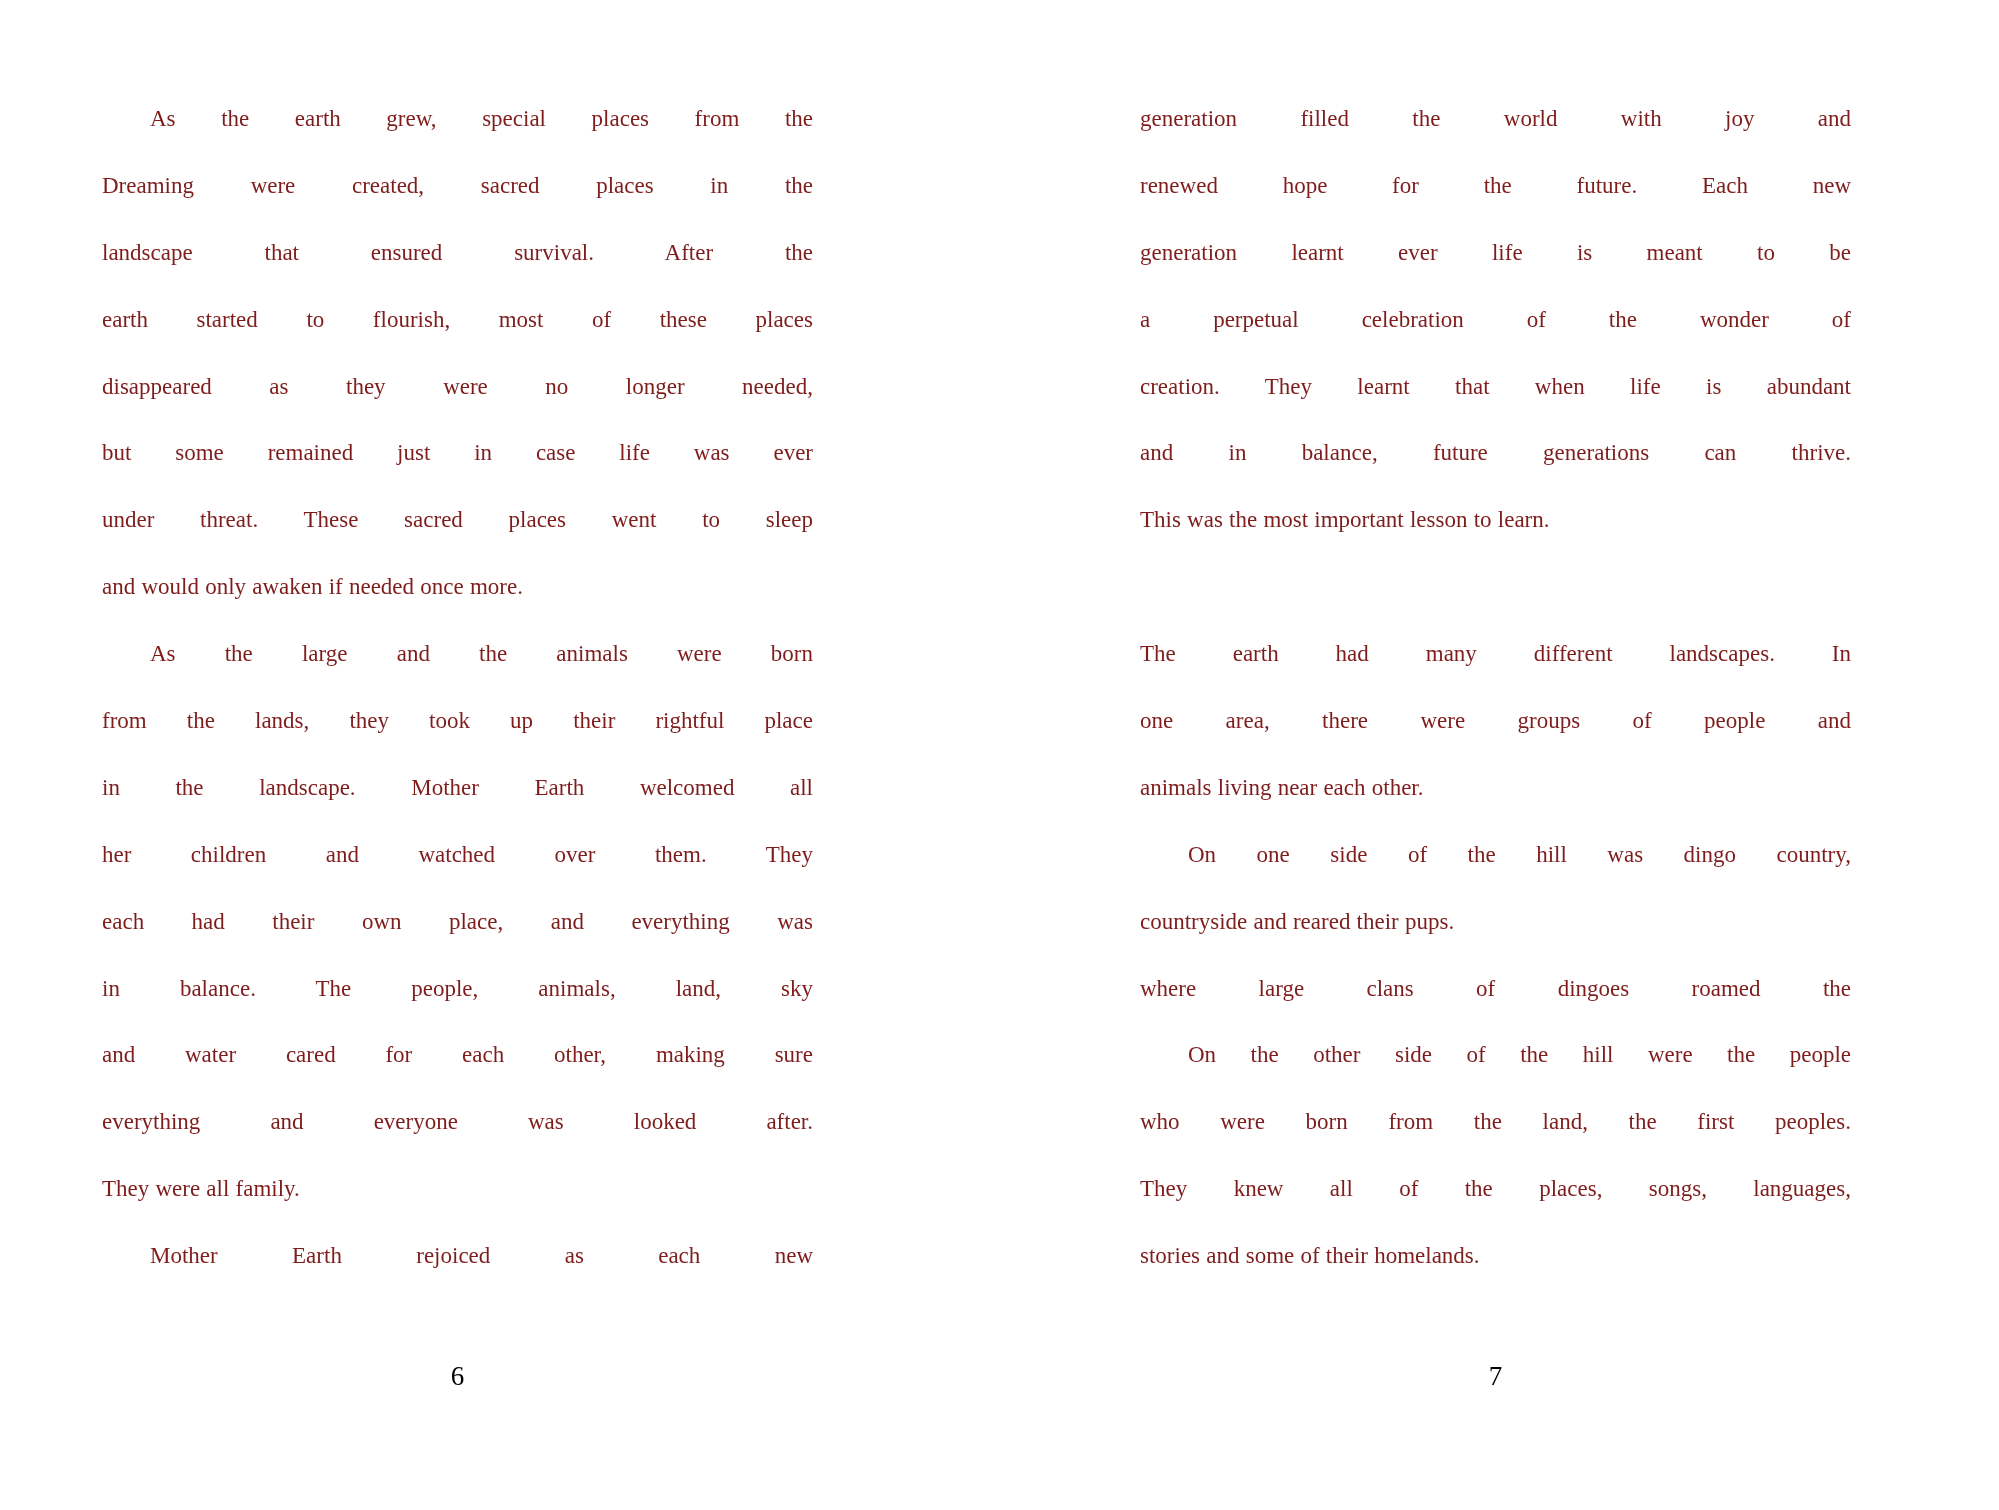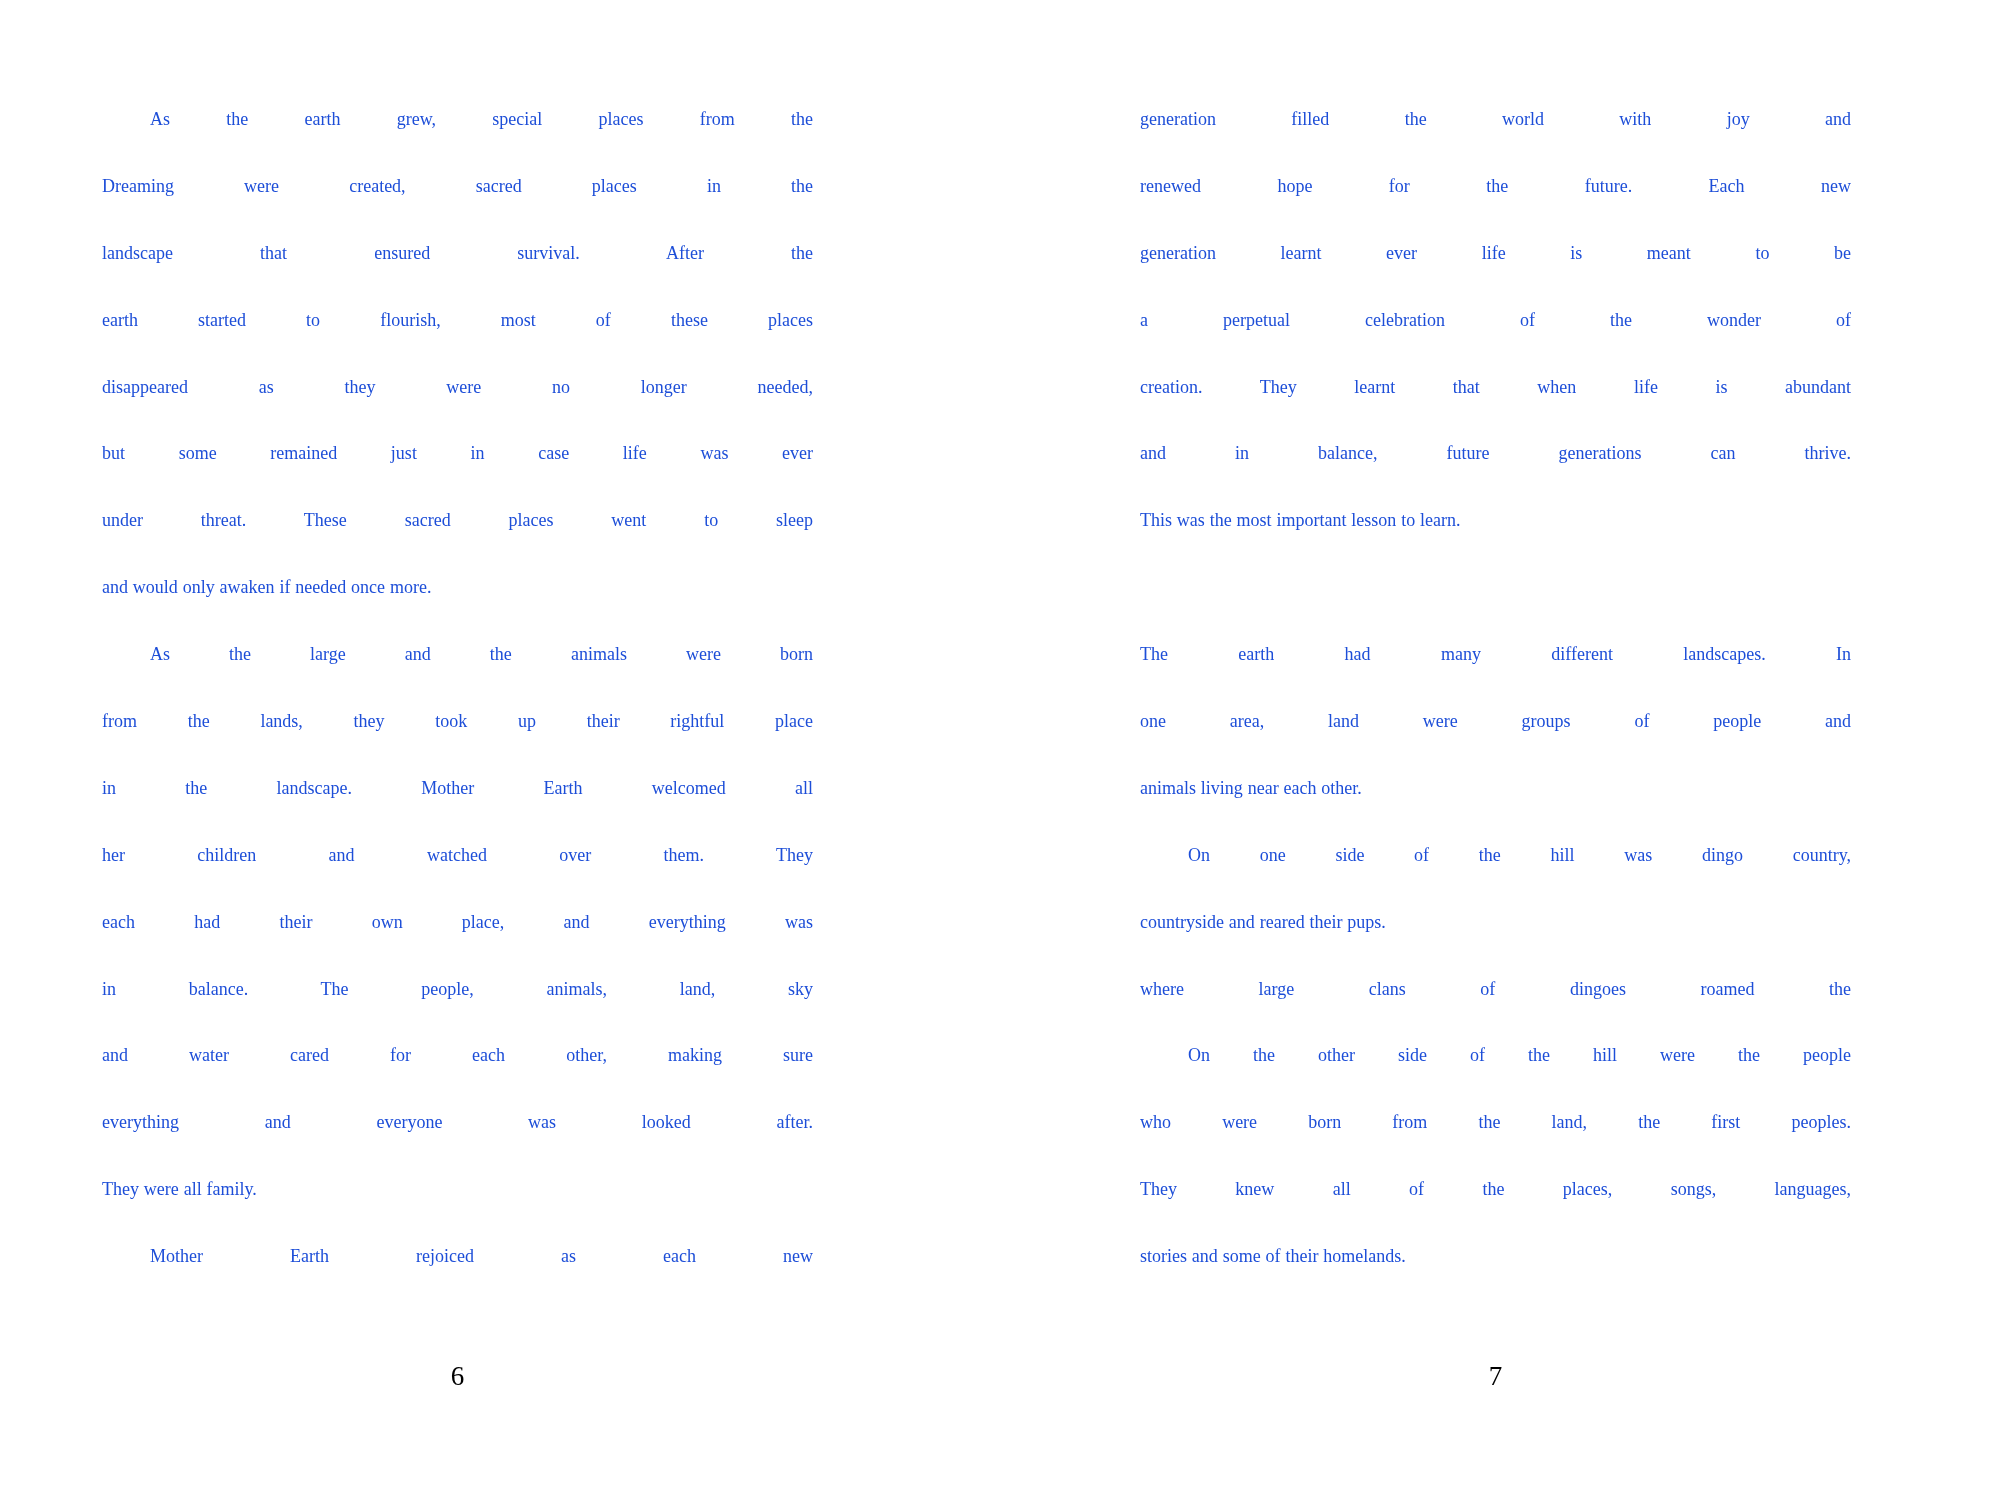--- a/index.html
+++ b/index.html
@@ -26,23 +26,23 @@
     height: 1510px;
     background: #ffffff;
   }
   .page.left  { left: 0; }
   .page.right { left: 1008px; }
 
   .text-block {
     position: absolute;
     top: 86px;
     width: 711px;
-    font-size: 18px;
+    font-size: 23px;
     line-height: 66.9px;
-    color: #1d4ed8;
+    color: #7f1d1d;
   }
   .page.left  .text-block { left: 102px; }
   .page.right .text-block { left: 132px; }
 
   .line {
     height: 66.9px;
     overflow: hidden;
     text-align: justify;
     text-align-last: left;
     word-spacing: 0.02em;
@@ -102,21 +102,21 @@
     <div class="text-block">
         <div class="line stretch">generation filled the world with joy and</div>
         <div class="line stretch">renewed hope for the future. Each new</div>
         <div class="line stretch">generation learnt ever life is meant to be</div>
         <div class="line stretch">a perpetual celebration of the wonder of</div>
         <div class="line stretch">creation. They learnt that when life is abundant</div>
         <div class="line stretch">and in balance, future generations can thrive.</div>
         <div class="line">This was the most important lesson to learn.</div>
         <div class="line blank"></div>
         <div class="line stretch">The earth had many different landscapes. In</div>
-        <div class="line stretch">one area, land were groups of people and</div>
+        <div class="line stretch">one area, there were groups of people and</div>
         <div class="line">animals living near each other.</div>
         <div class="line indent stretch">On one side of the hill was dingo country,</div>
         <div class="line">countryside and reared their pups.</div>
         <div class="line stretch">where large clans of dingoes roamed the</div>
         <div class="line indent stretch">On the other side of the hill were the people</div>
         <div class="line stretch">who were born from the land, the first peoples.</div>
         <div class="line stretch">They knew all of the places, songs, languages,</div>
         <div class="line">stories and some of their homelands.</div>
       </div>
     <div class="page-number">7</div>

